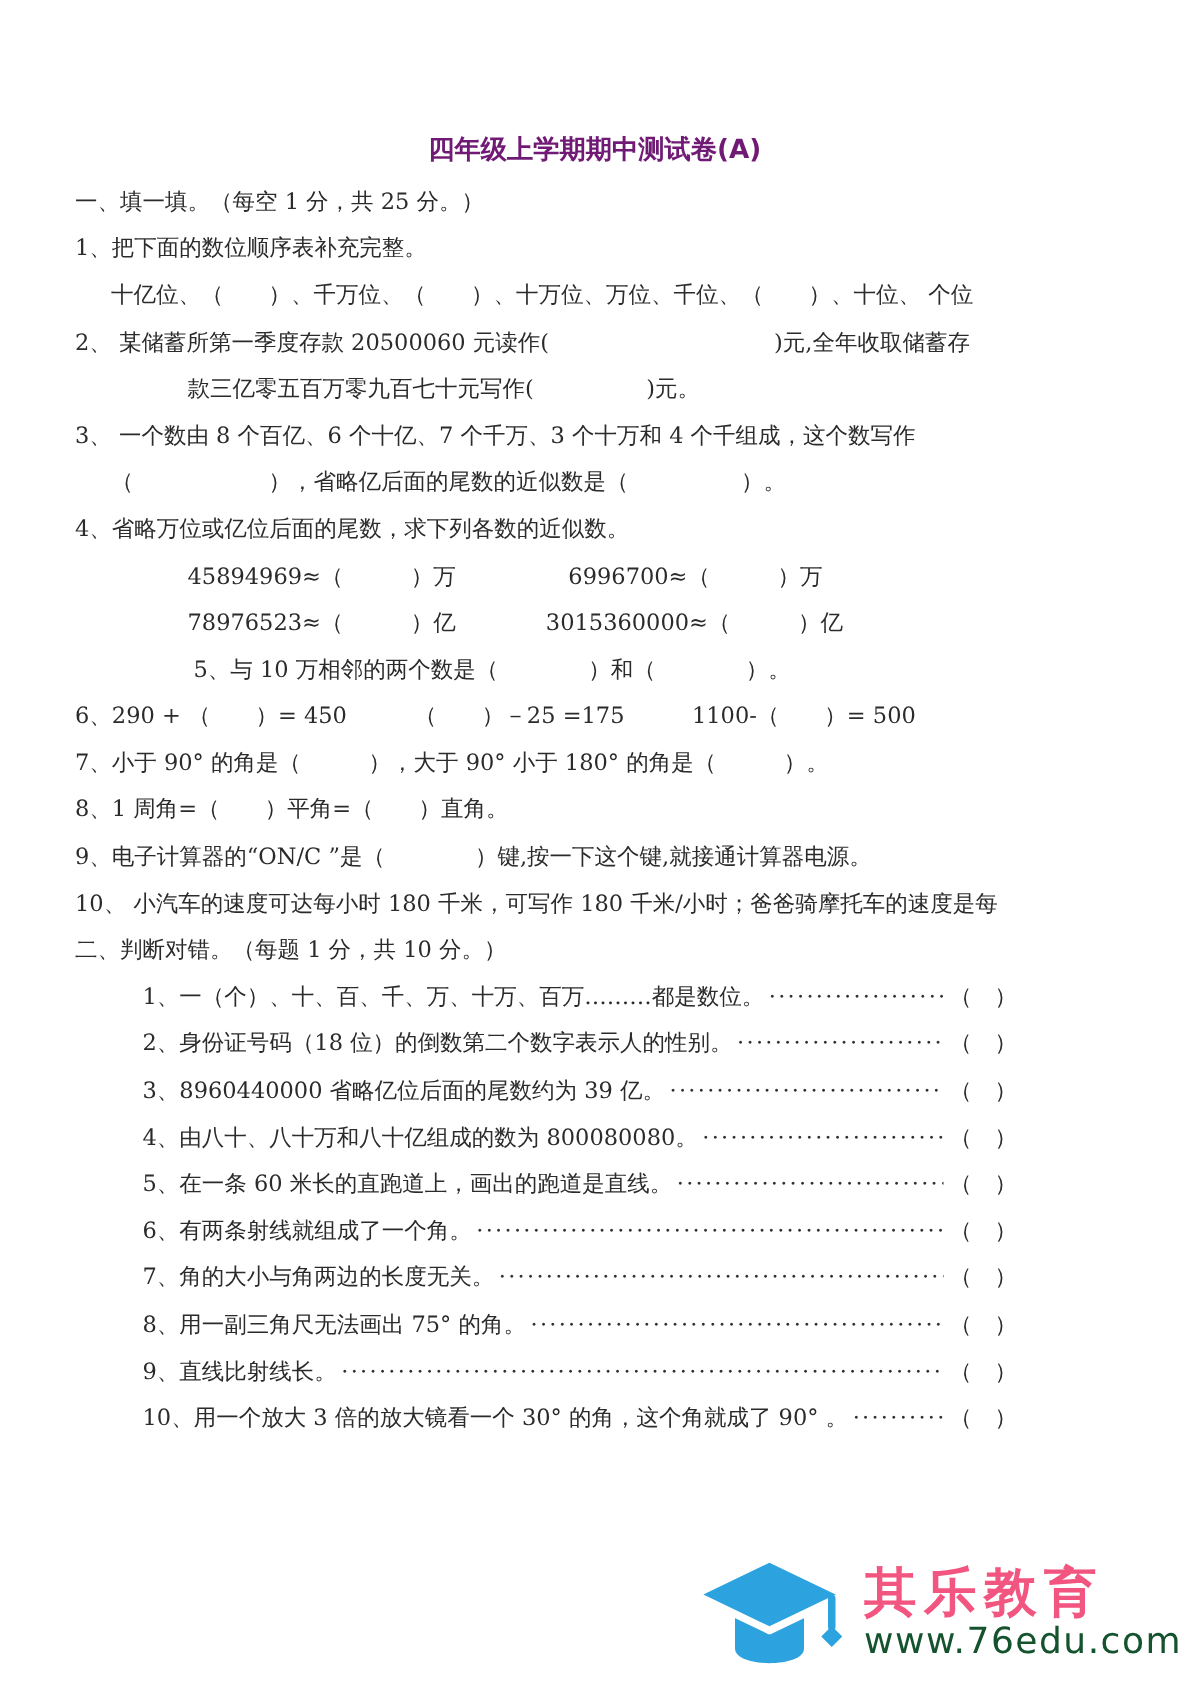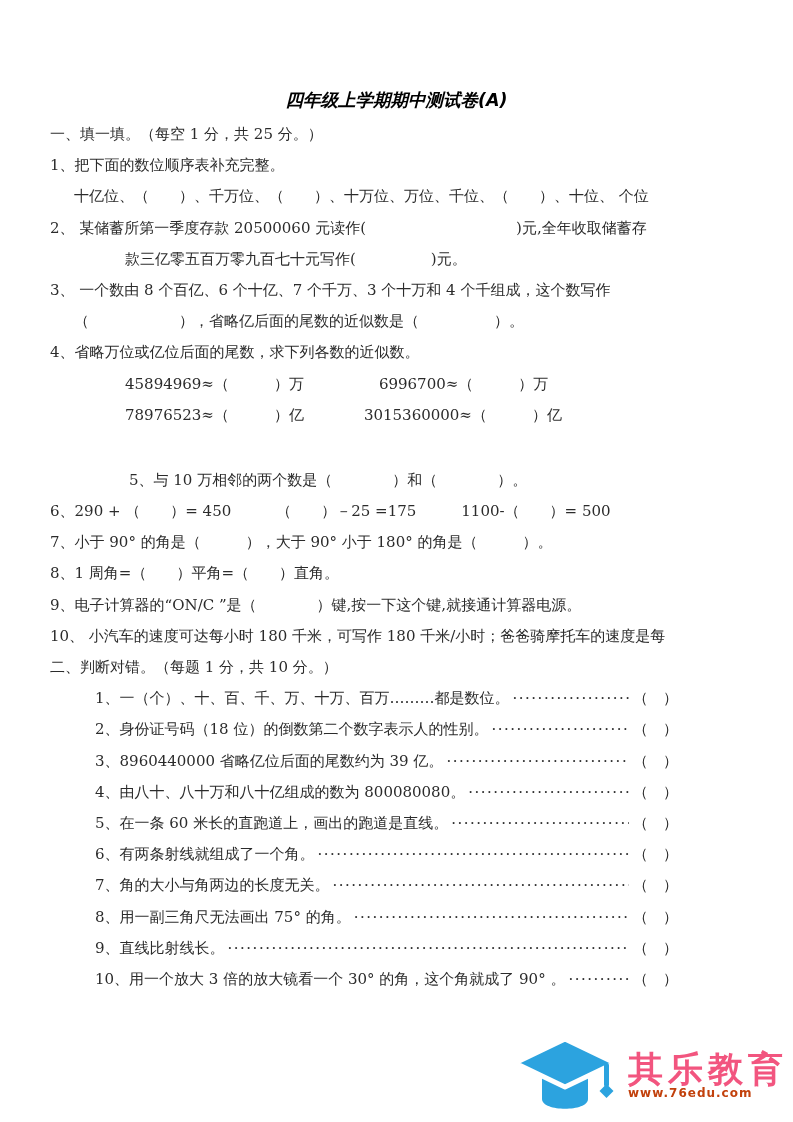--- a/index.html
+++ b/index.html
@@ -10,33 +10,32 @@
     overflow:hidden;
     font-family:"DejaVu Serif","Liberation Serif",serif;
     color:#2b2b2b;
   }
   .title{
     padding-top:88px;
     text-align:center;
     font-family:"DejaVu Sans","Liberation Sans",sans-serif;
     font-weight:bold;
     font-size:17.5px;
-    color:#000000;
+    color:#701a75;
     line-height:24px;
-    font-style:italic;
   }
   .content{margin-top:7px;}
   .line{
     padding-left:50px;
     height:31.2px;line-height:31.2px;
     font-size:15px;
     white-space:pre;
   }
   .ind8{padding-left:125px;}
-  .ind12{padding-left:129px;margin-top:34px;}
+  .ind12{padding-left:129px;}
   .ind16{padding-left:74px;}
   .sec2-heading{}
   .tf-row{
     display:flex;align-items:baseline;
     padding-left:95px;padding-right:115px;
     height:31.2px;line-height:31.2px;
     font-size:15px;
   }
   .tf-text{white-space:pre;flex:0 0 auto;}
   .tf-dots{
@@ -58,22 +57,22 @@
     font-family:"DejaVu Sans","Liberation Sans",sans-serif;
   }
   .brand{
     font-size:35px;font-weight:bold;
     color:#f2557f;
     letter-spacing:5px;
     line-height:1.05;
     white-space:nowrap;
   }
   .url{
-    font-size:12px;font-weight:bold;
-    color:#c2410c;
+    font-size:24px;font-weight:normal;
+    color:#14532d;
     letter-spacing:1px;
     line-height:1.15;
     white-space:nowrap;
   }
 </style>
 </head>
 <body>
 
 <div class="page">
 

